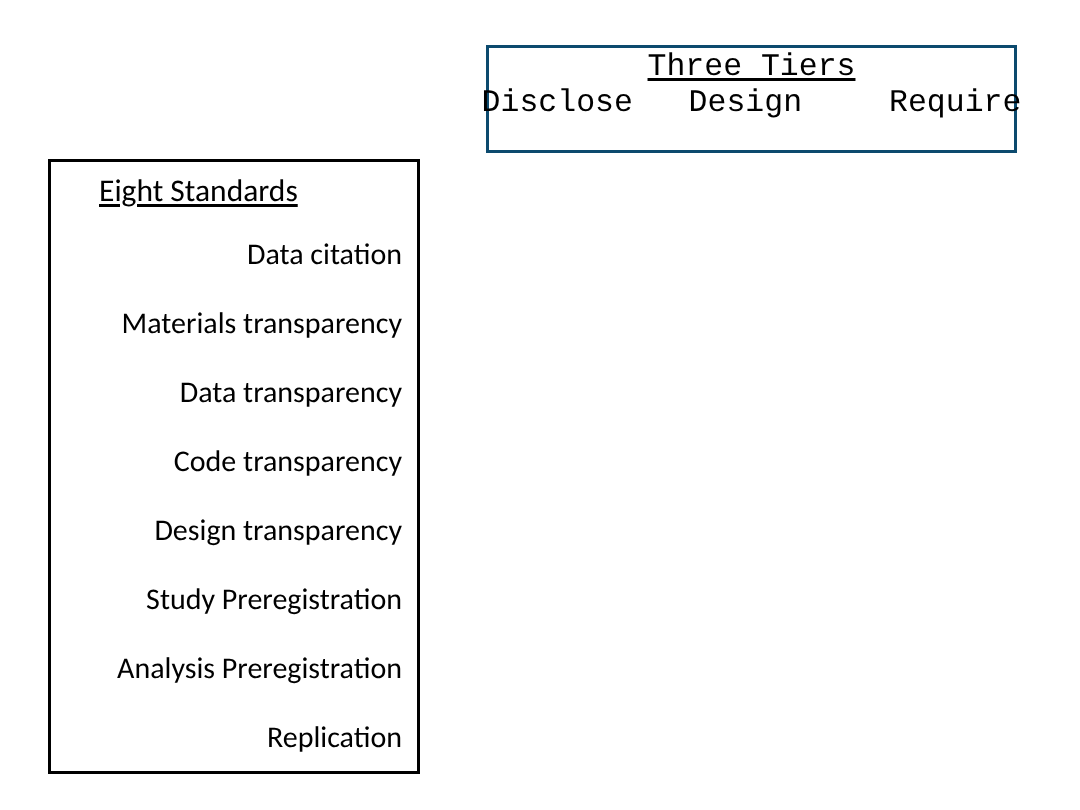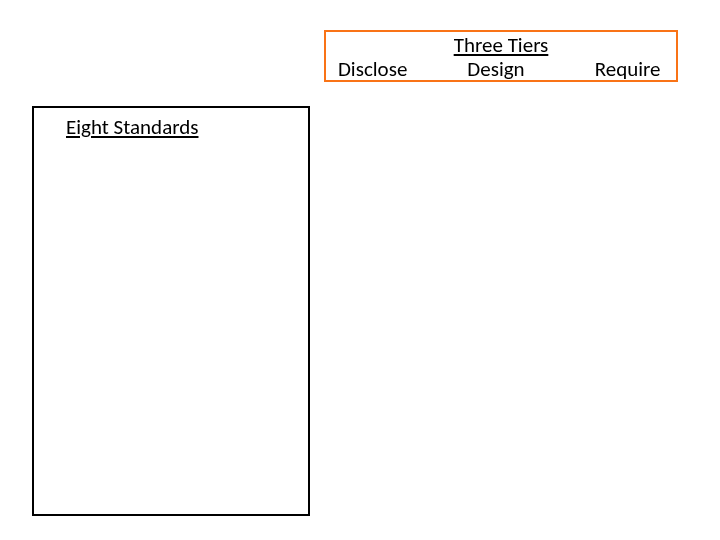--- a/index.html
+++ b/index.html
@@ -15,47 +15,49 @@
   .canvas {
     position: relative;
     width: 720px;
     height: 540px;
   }
   .tiers-box {
     position: absolute;
     left: 324px;
     top: 30px;
     width: 354px;
-    height: 52px;
-    border: 2px solid #f97316;
+    height: 72px;
+    border: 2px solid #0c4a6e;
     box-sizing: border-box;
     text-align: center;
+    font-family: Liberation Mono, monospace;
   }
   .tiers-title {
     text-decoration: underline;
     line-height: 1.1;
     padding-top: 2px;
     font-size: 21px;
   }
   .tiers-row {
     display: flex;
+    justify-content: center;
     gap: 48px;
     line-height: 1.2;
     font-size: 21px;
   }
   .tiers-row span { display:inline-block; }
   .tiers-row .c1 { width: 90px; text-align: right; }
   .tiers-row .c2 { width: 90px; text-align: center; }
   .tiers-row .c3 { width: 90px; text-align: left; padding-left: 10px; }
 
   .standards-box {
     position: absolute;
     left: 32px;
     top: 106px;
-    width: 278px;
+    width: 248px;
     height: 410px;
     border: 2px solid #000;
     box-sizing: border-box;
     padding: 6px 10px 8px 10px;
   }
   .standards-title {
     text-decoration: underline;
     text-align: left;
     padding-left: 22px;
     margin-bottom: 18px;
@@ -78,15 +80,25 @@
     <div class="tiers-title">Three Tiers</div>
     <div class="tiers-row">
       <span class="c1">Disclose</span>
       <span class="c2">Design</span>
       <span class="c3">Require</span>
     </div>
   </div>
 
   <div class="standards-box">
     <div class="standards-title">Eight Standards</div>
+    <div class="standards-list">
+      <div>Data citation</div>
+      <div>Materials transparency</div>
+      <div>Data transparency</div>
+      <div>Code transparency</div>
+      <div>Design transparency</div>
+      <div>Study Preregistration</div>
+      <div>Analysis Preregistration</div>
+      <div>Replication</div>
+    </div>
   </div>
 
 </div>
 
 </body></html>

